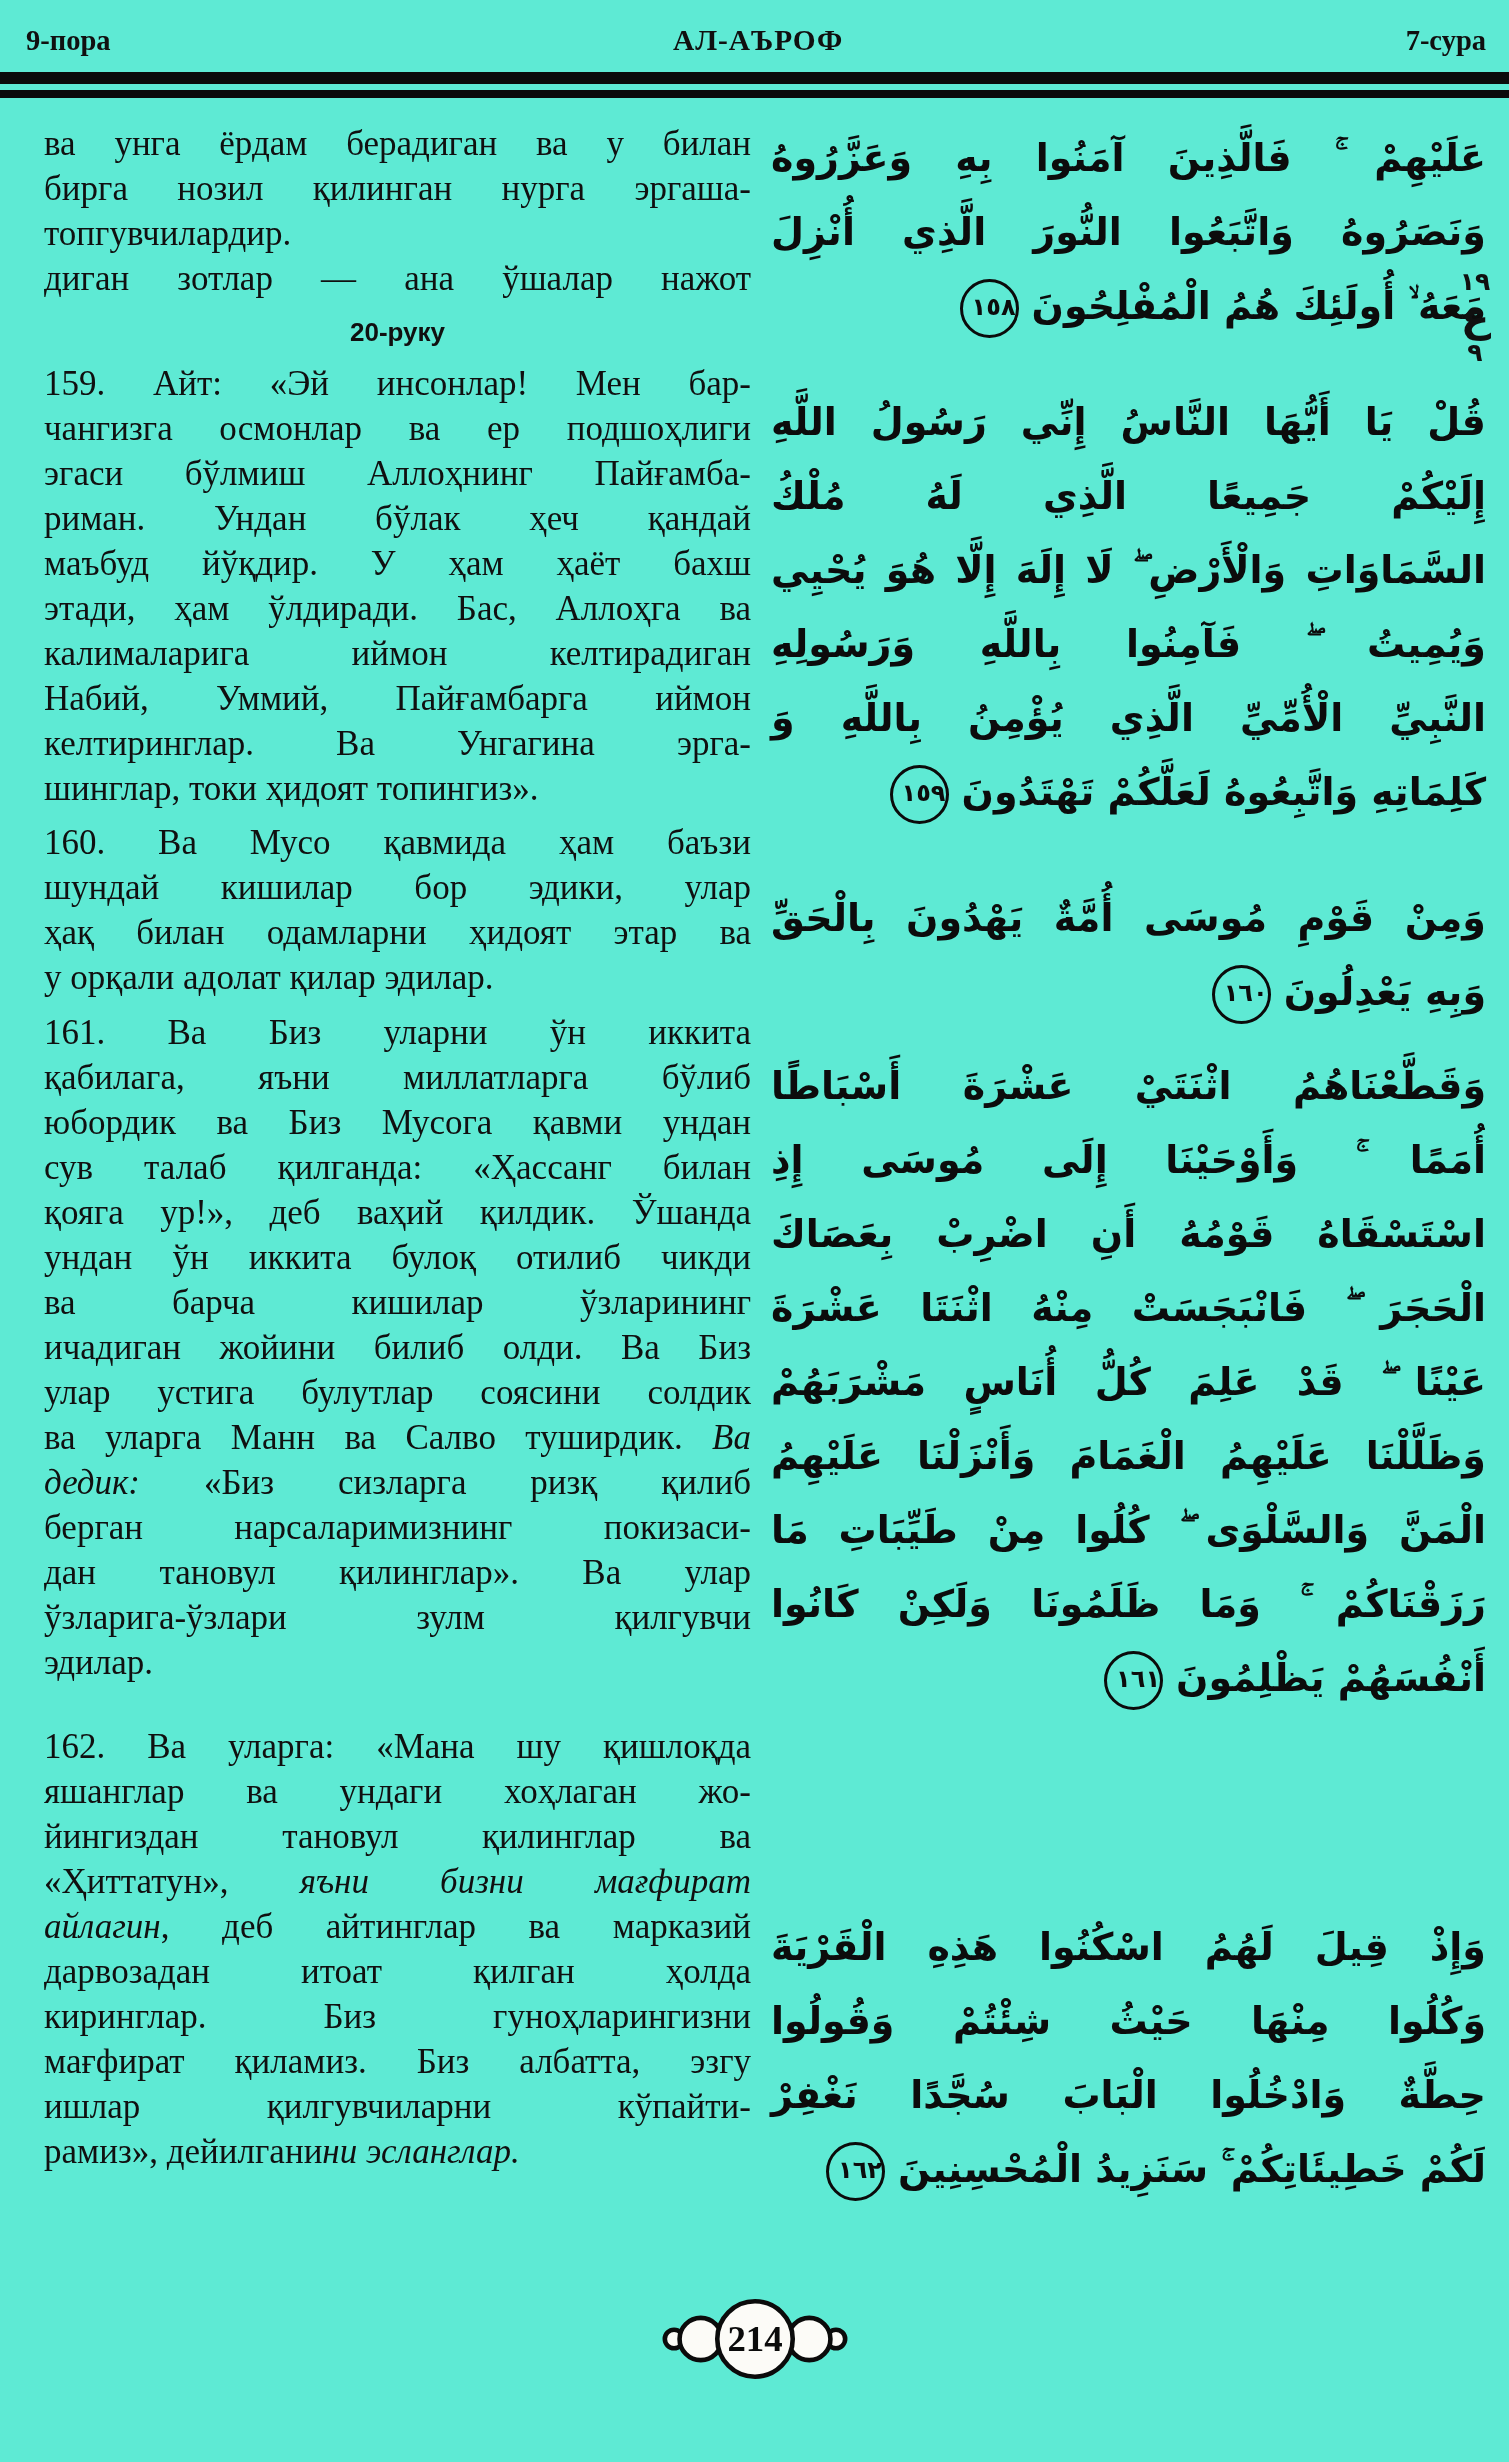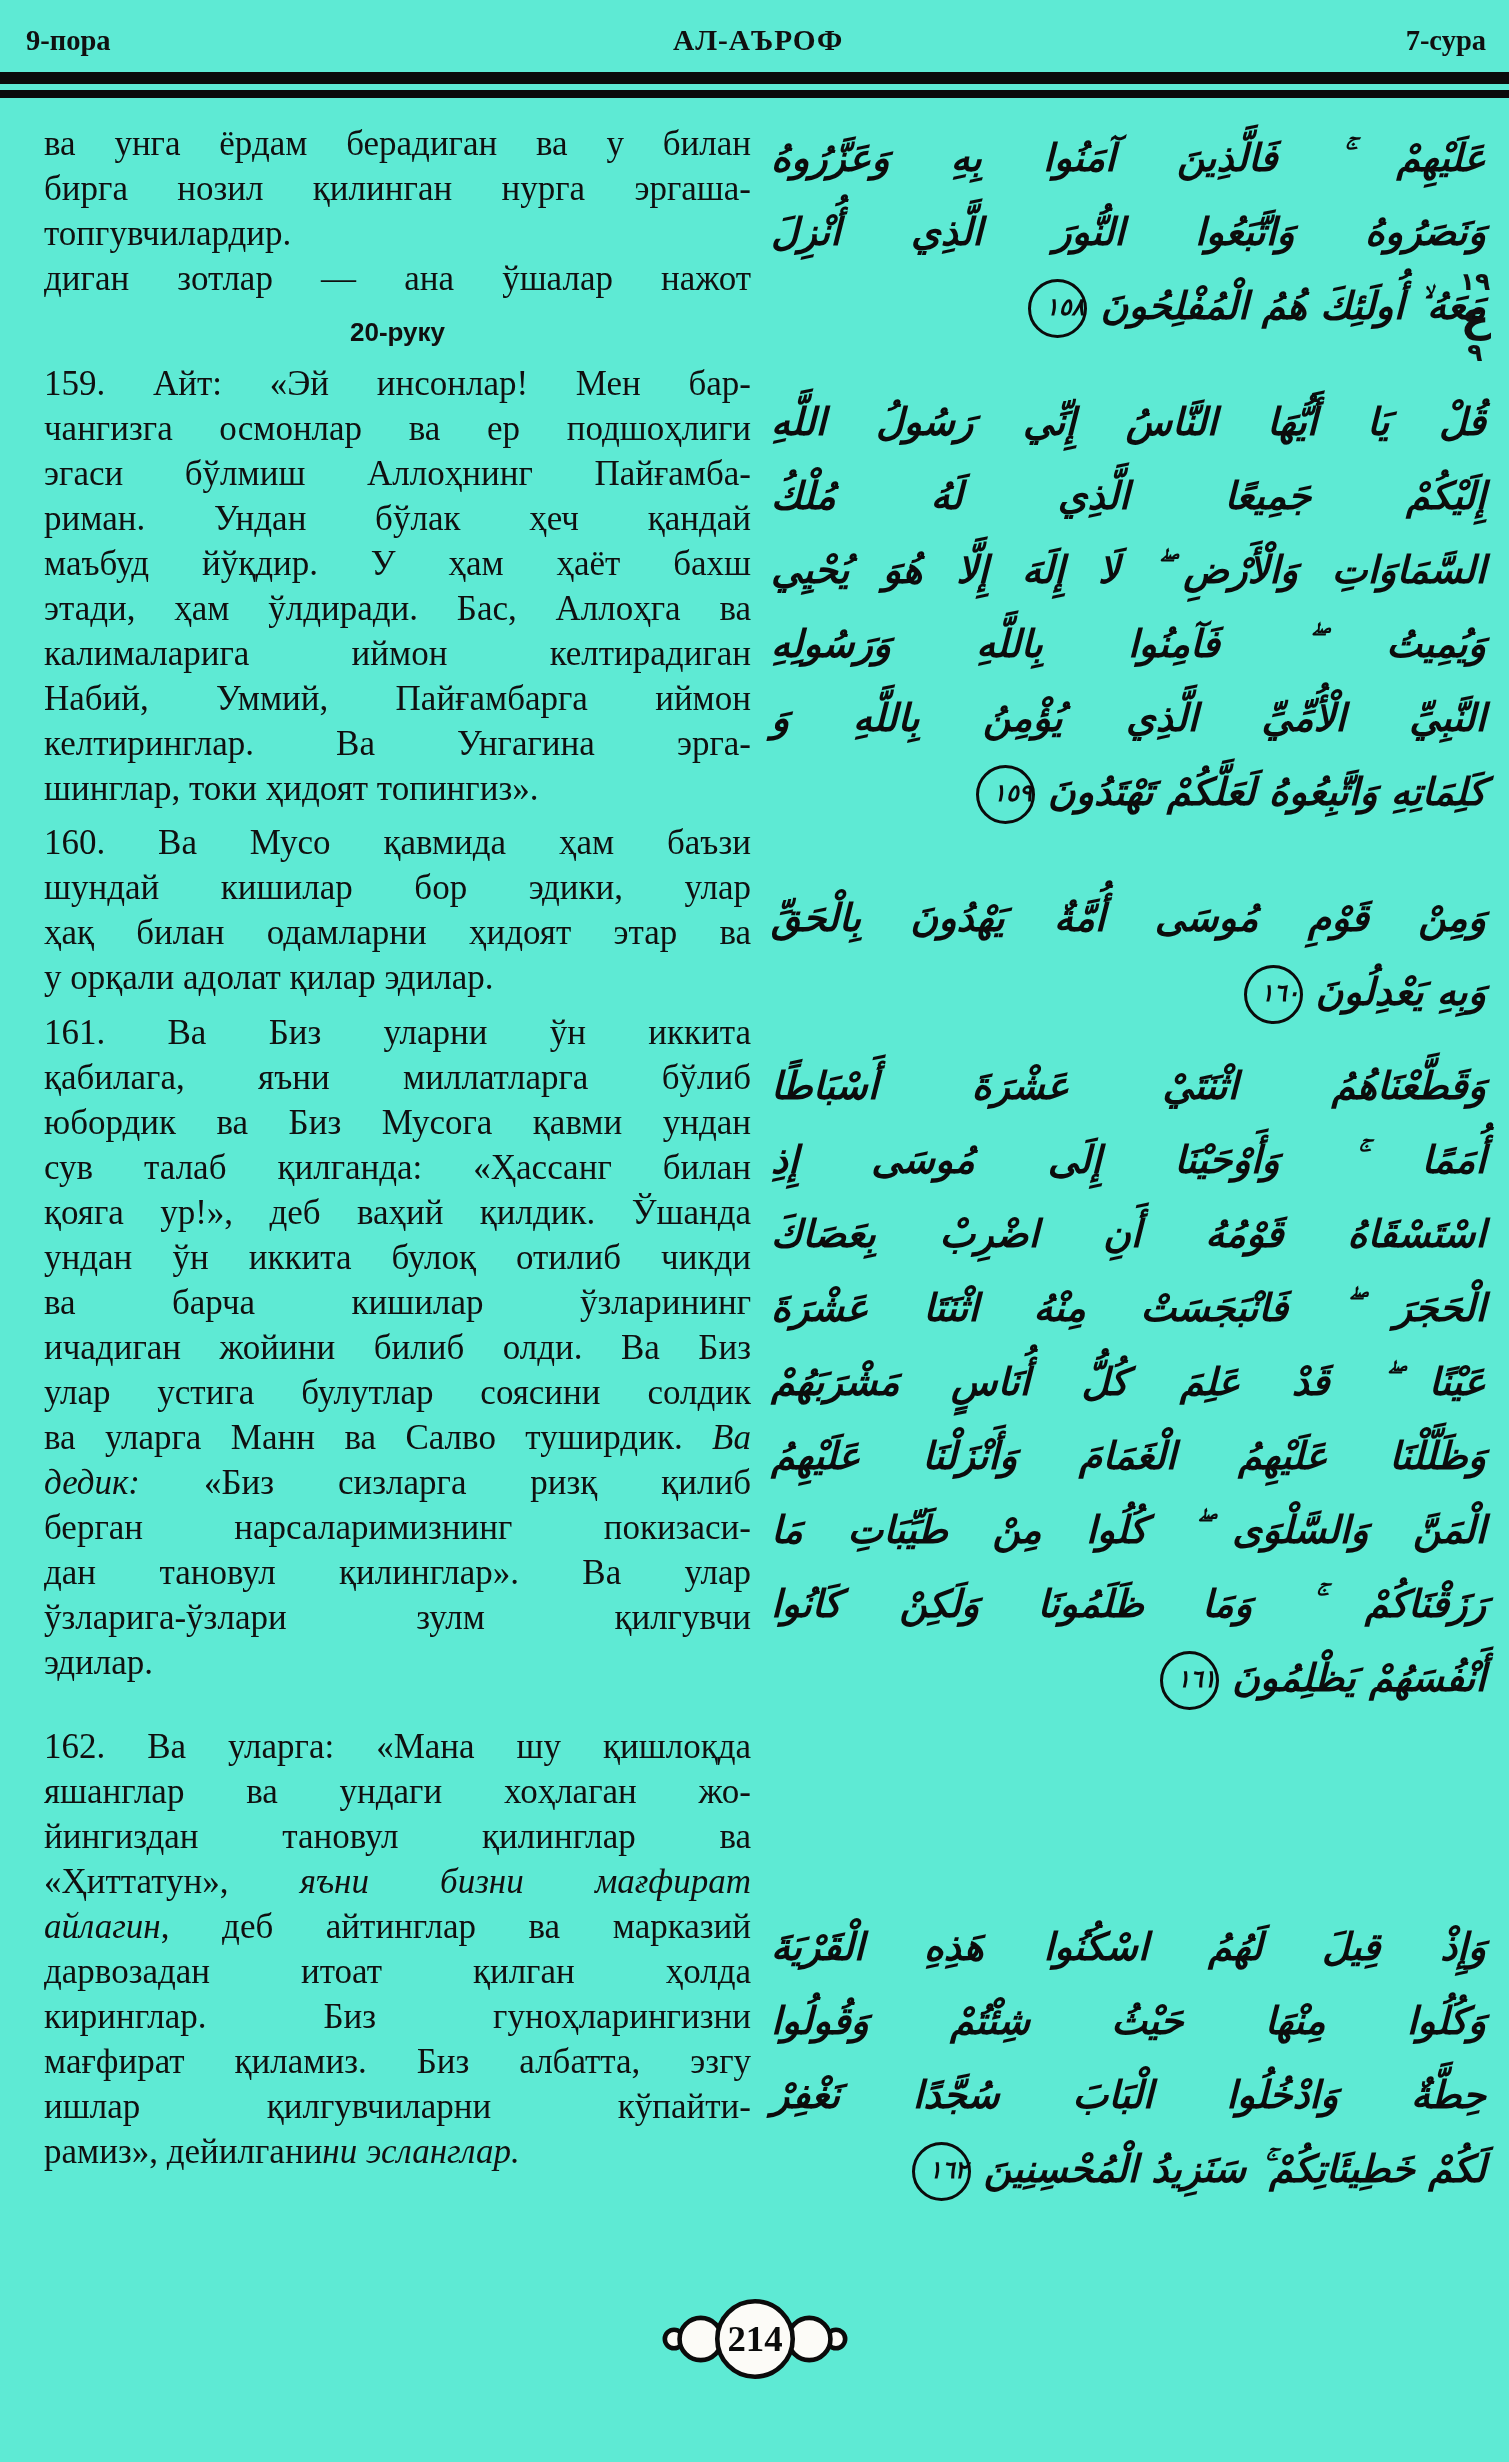--- a/index.html
+++ b/index.html
@@ -38,21 +38,21 @@
   .ln-last { text-align-last:left; }
   .it { font-style:italic; }
   .ruku-heading {
     text-align:center; font-family:"Liberation Sans", sans-serif;
     font-weight:bold; font-size:26px; line-height:40px;
     margin:11px 0 9.2px 0;
   }
 
   
   .ayah-block { margin:0; }
-  .aln { text-align:justify; text-align-last:justify;font-style:italic; }
+  .aln { text-align:justify; text-align-last:justify; }
   .aln-last { text-align-last:right; }
   .blk-1 { margin-top:42px; }
   .blk-2 { margin-top:52px; }
   .blk-3 { margin-top:20px; }
   .blk-4 { margin-top:195px; }
   .vnum {
     display:inline-block; width:53px; height:53px; line-height:50px;
     border:3.7px solid #0b0b0b; border-radius:50%;
     text-align:center; font-size:24px; font-weight:bold;
     vertical-align:middle; margin-inline-start:13px;

